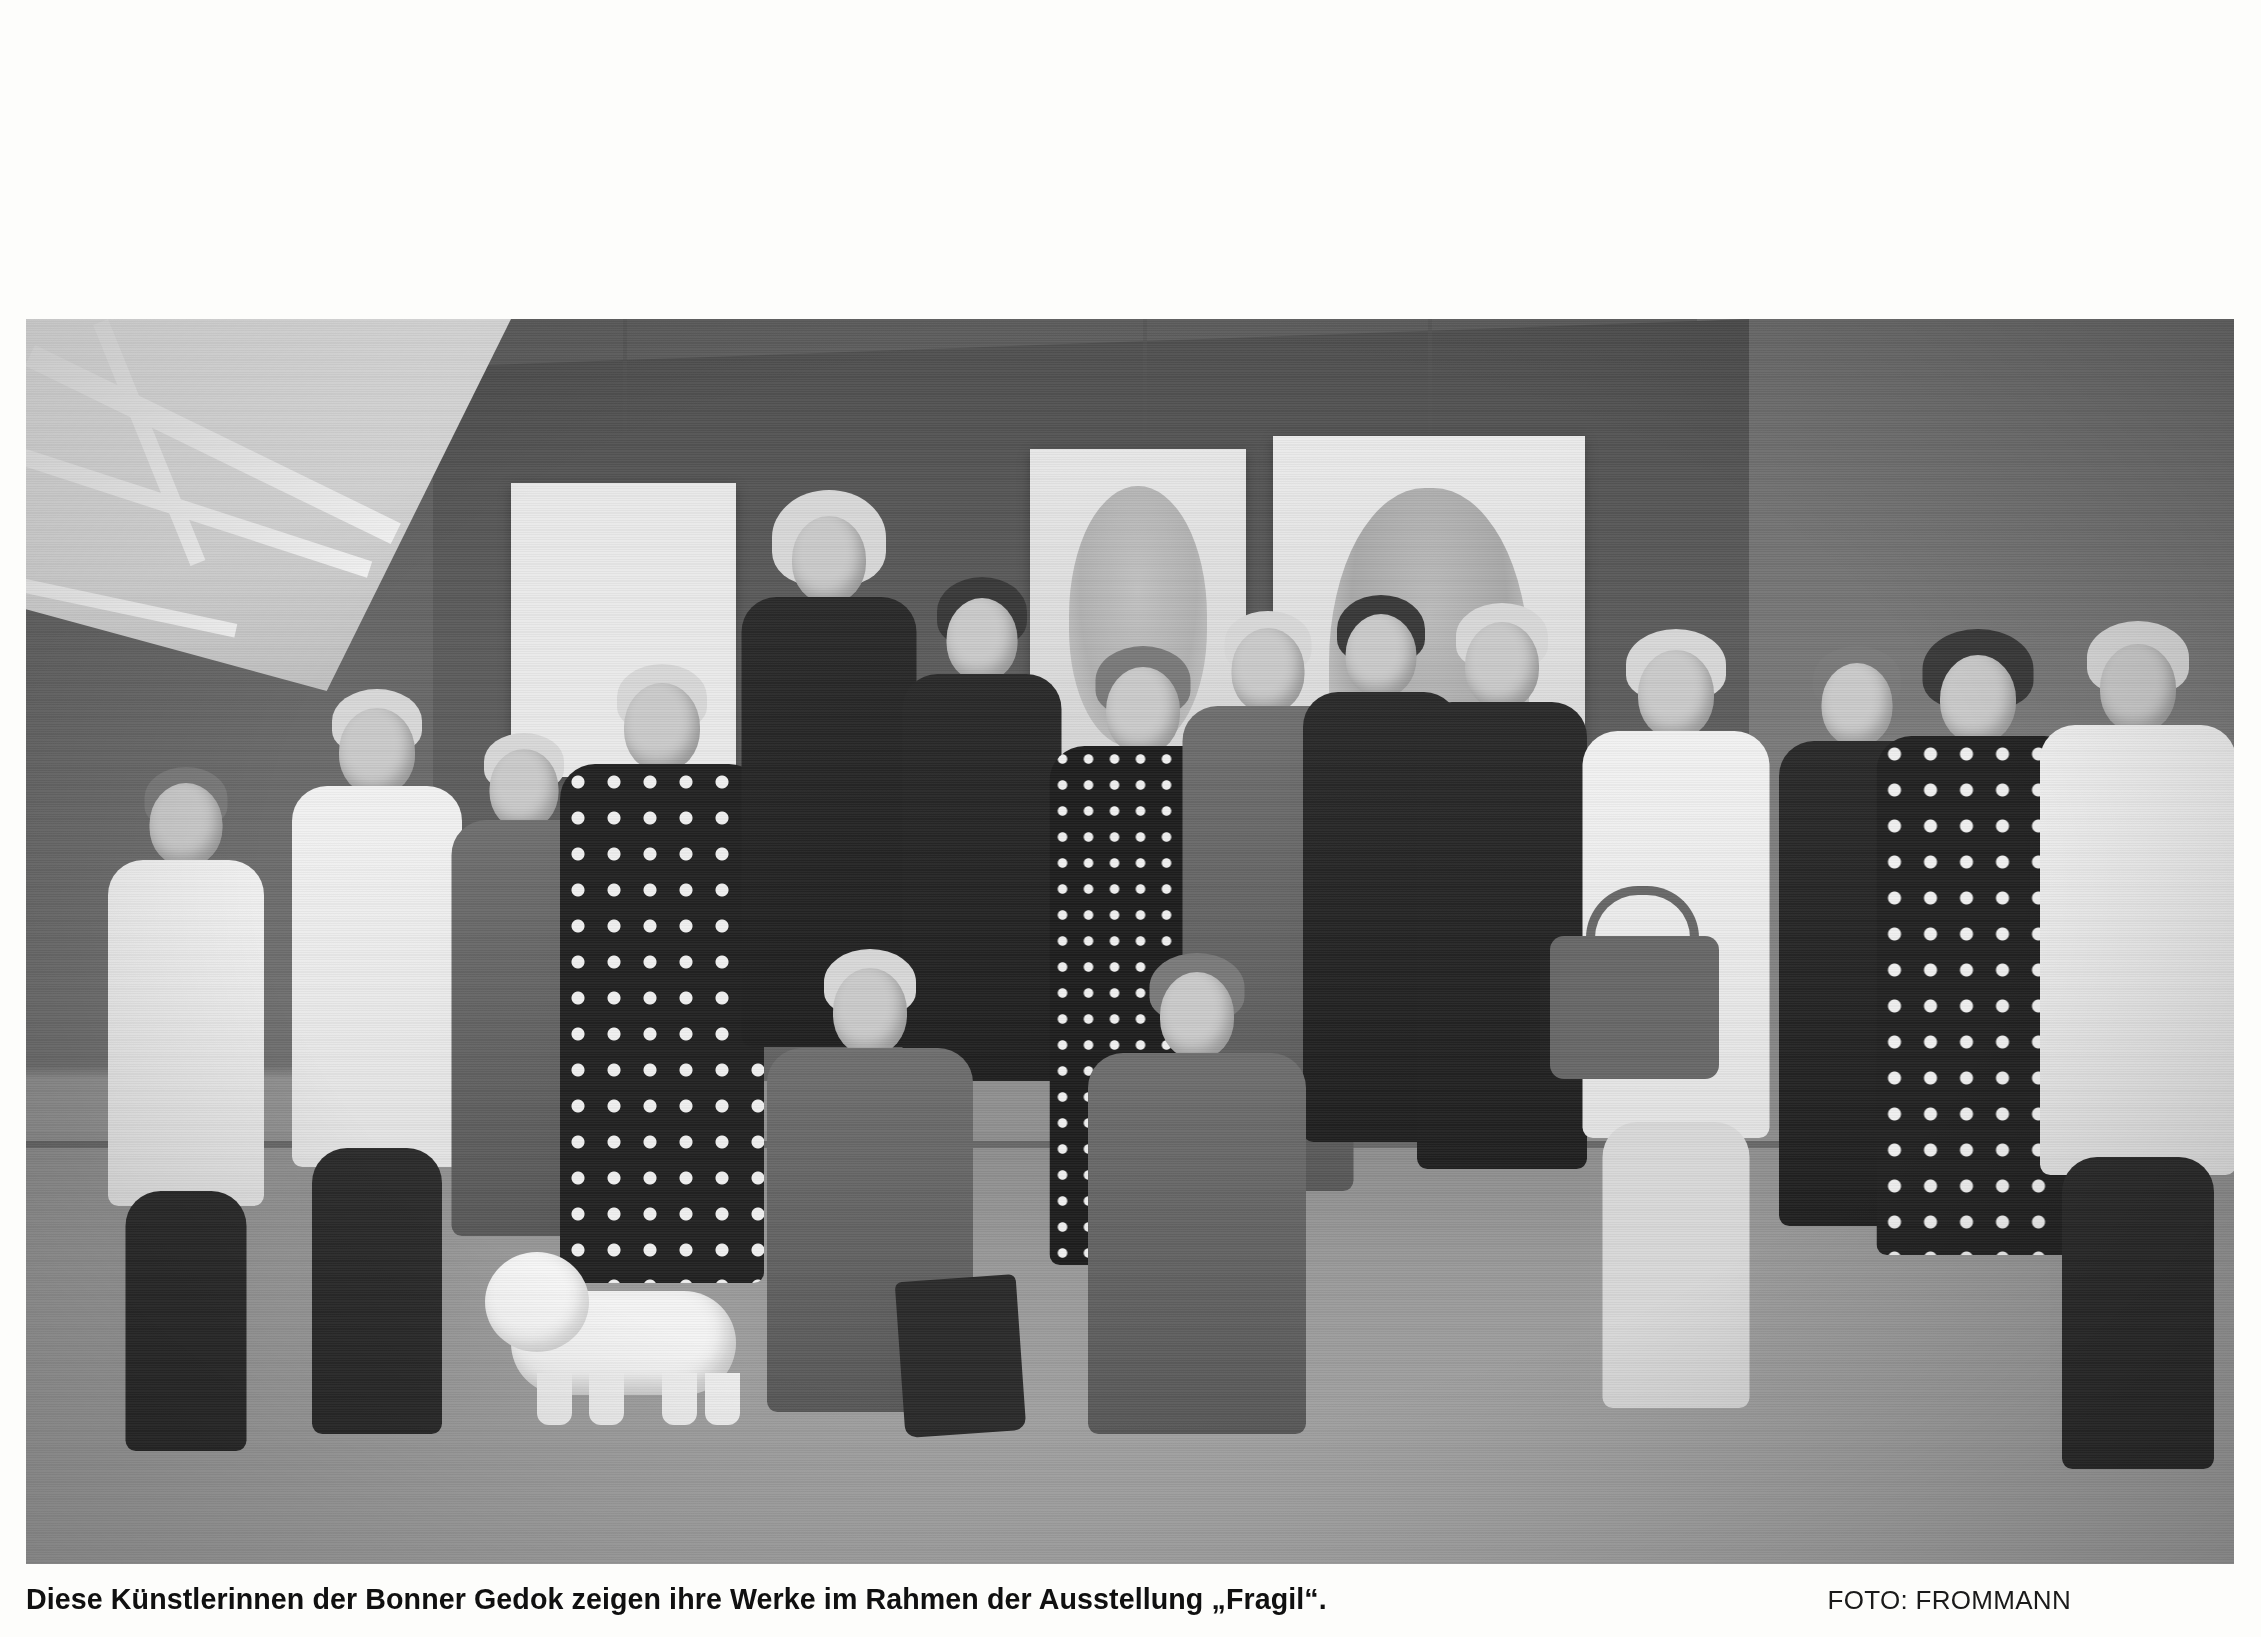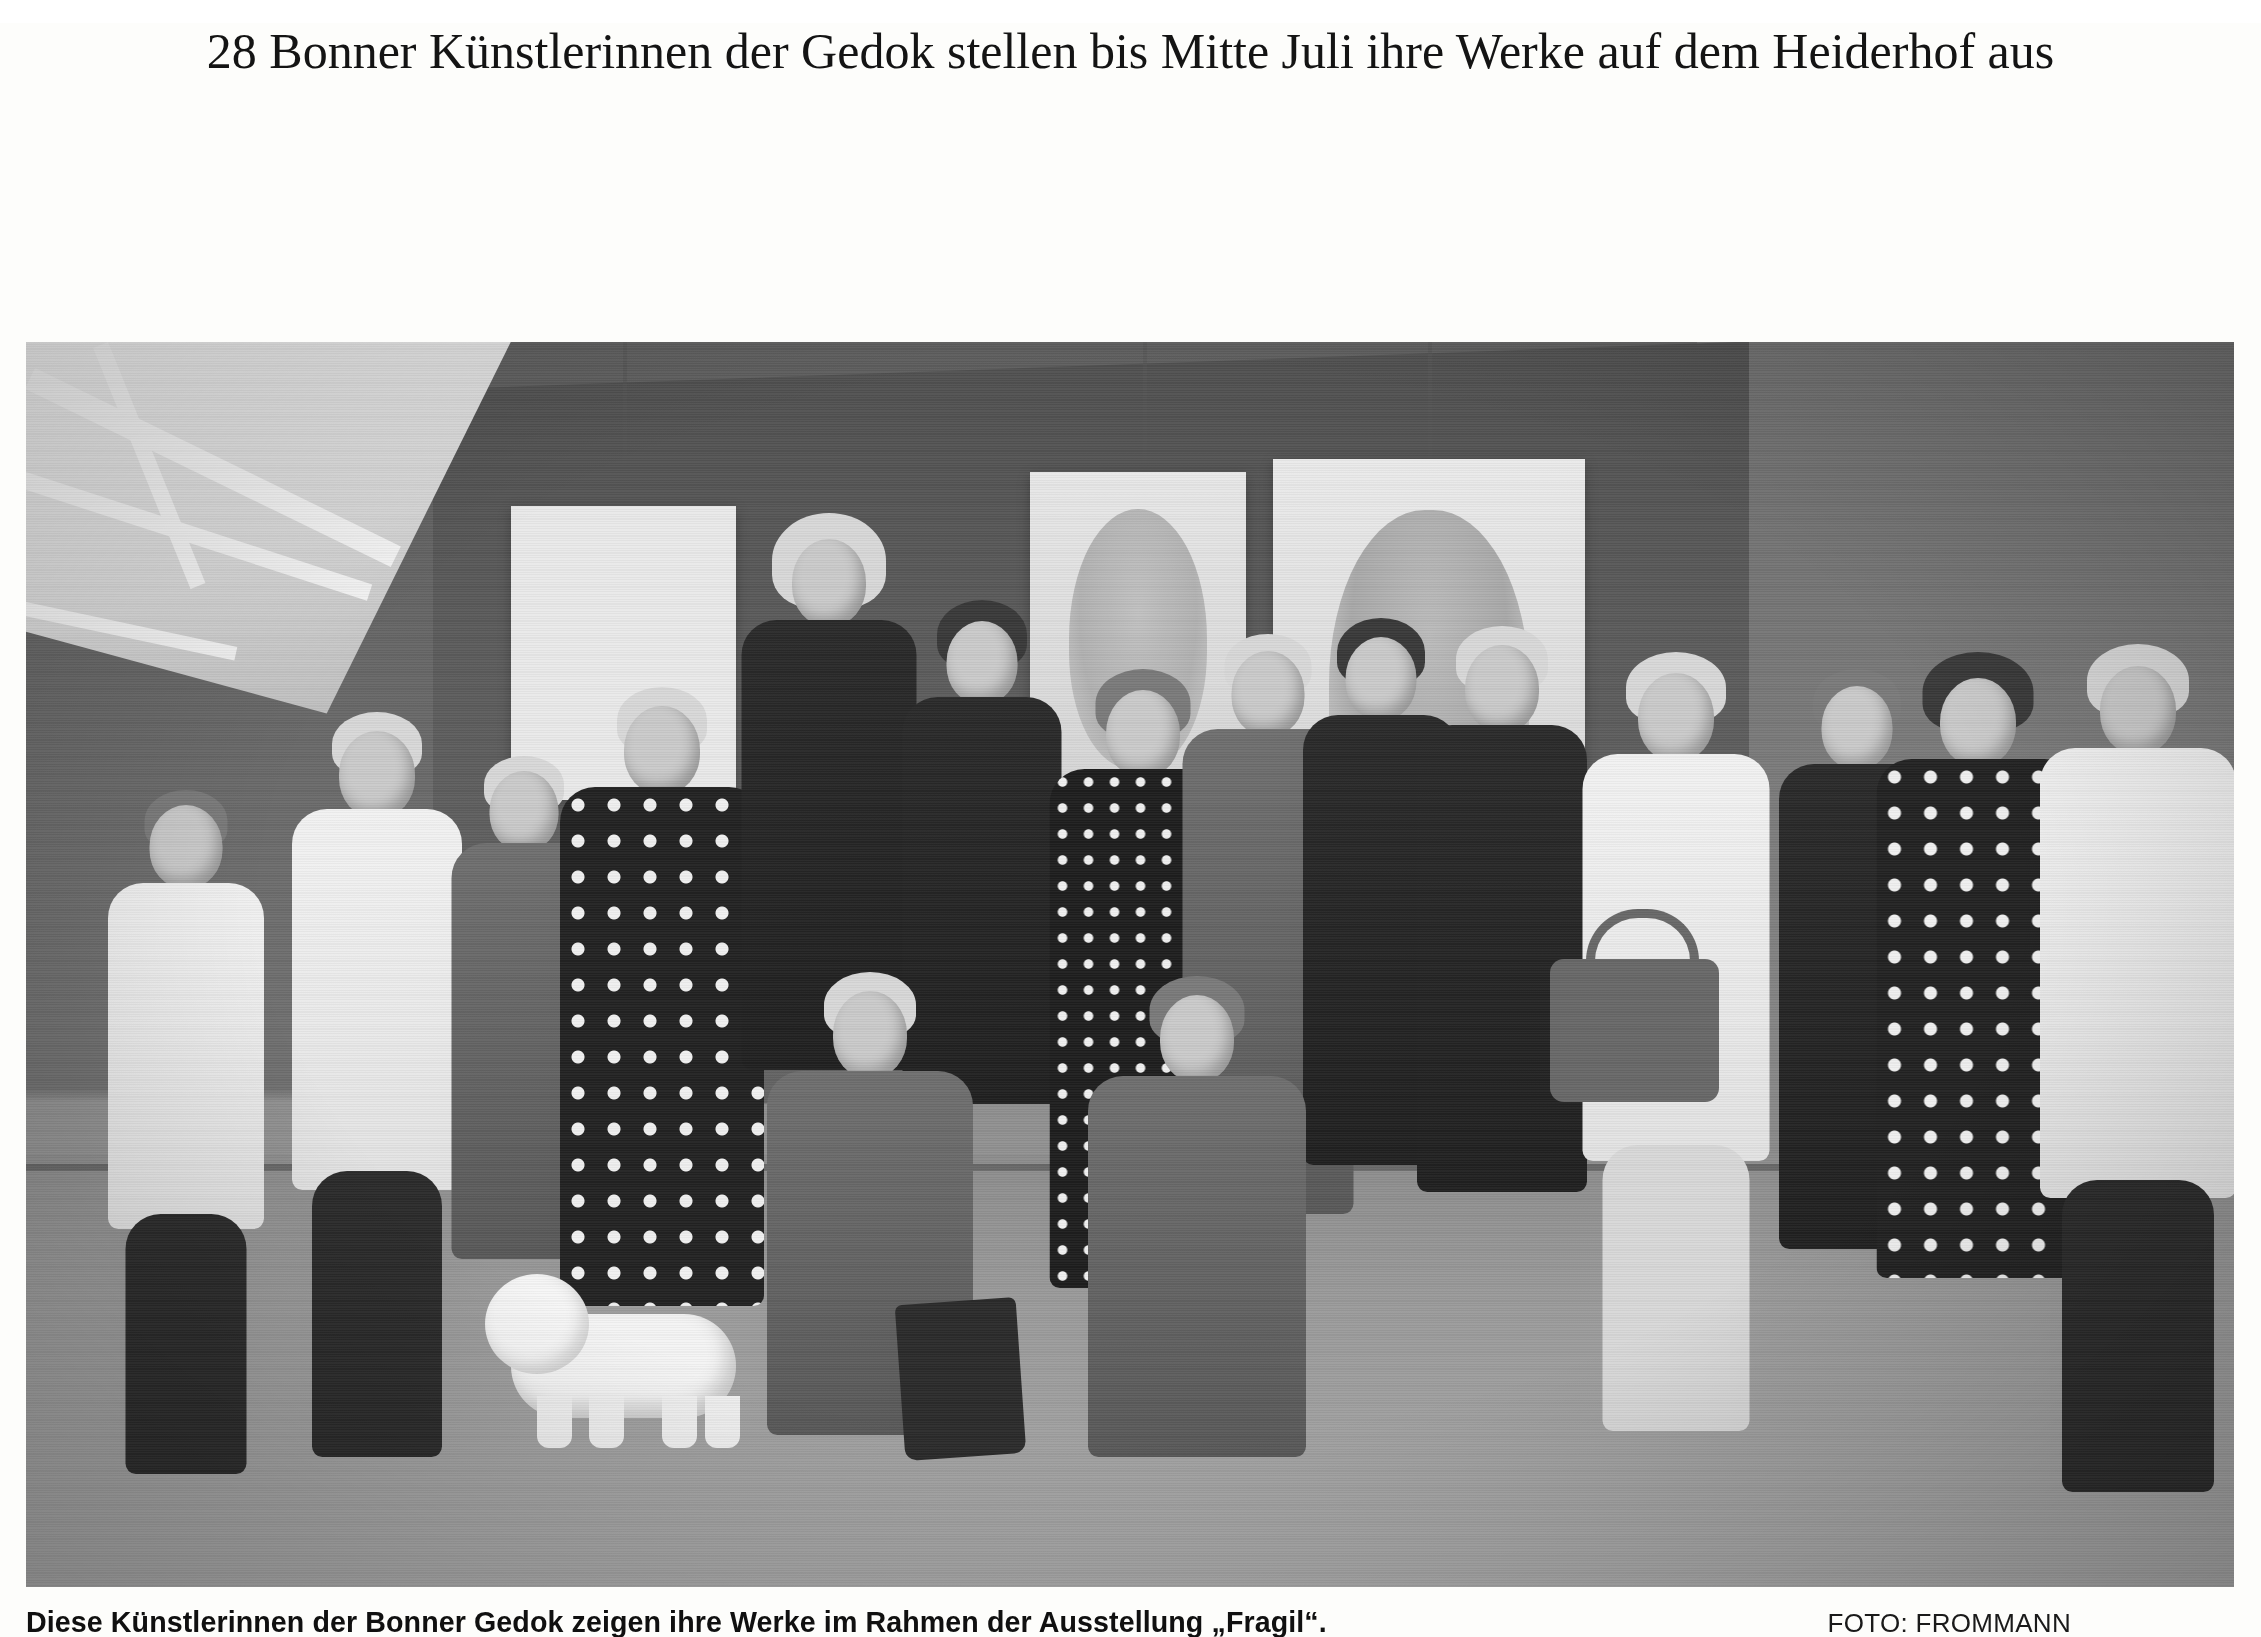--- a/index.html
+++ b/index.html
@@ -283,21 +283,20 @@
     color: #1a1a1a;
     letter-spacing: 0.3px;
     padding-right: 164px;
   }
 </style>
 </head>
 <body>
 
 <div class="page">
 
-  <h2 class="subheadline">28 Bonner Künstlerinnen der Gedok stellen bis Mitte Juli ihre Werke auf dem Heiderhof aus</h2>
 
   <div class="photo-wrap">
     <div class="photo">
 
       <div class="wall"></div>
       <div class="side-wall"></div>
       <div class="dark-wall"></div>
 
       <div class="ceiling">
         <div class="ceiling-beam b1"></div>

